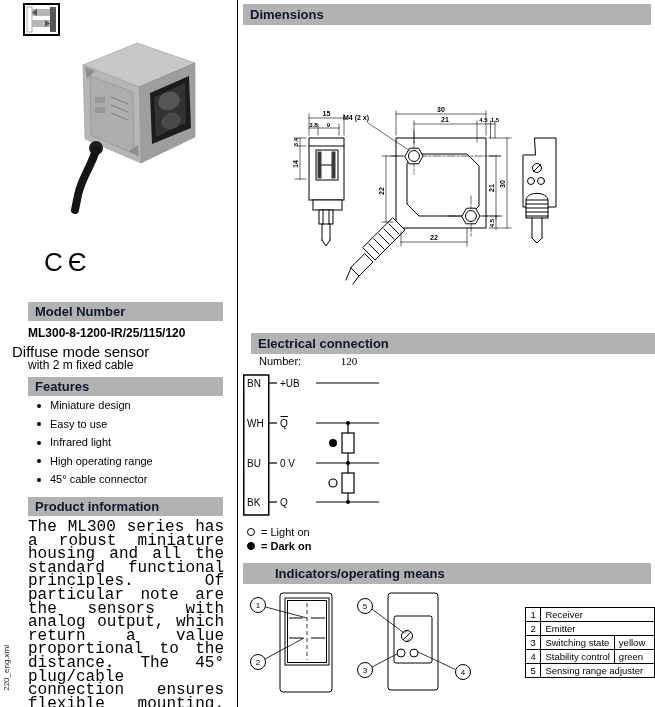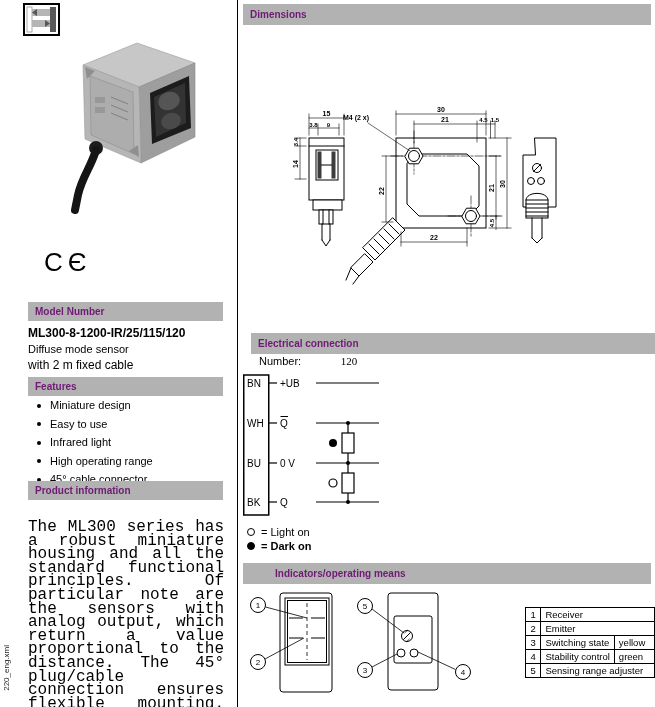--- a/index.html
+++ b/index.html
@@ -1,25 +1,25 @@
 <!DOCTYPE html>
 <html><head>
 <meta charset="utf-8">
 <style>
   html,body{margin:0;padding:0;background:#ffffff;}
   .page{position:relative;width:655px;height:707px;background:#fff;overflow:hidden;
         font-family:"Liberation Sans","DejaVu Sans",sans-serif;color:#000;}
   .vdivider{position:absolute;left:237px;top:0;width:1px;height:707px;background:#000;}
-  .secbar{position:absolute;background:#b2b2b2;color:#701a75;font-weight:bold;font-size:10px;
+  .secbar{position:absolute;background:#b2b2b2;color:#0f172a;font-weight:bold;font-size:13px;
           line-height:19px;padding-left:7px;box-sizing:border-box;}
   .secbar.right{width:408px;left:243px;height:21px;line-height:21px;}
   .secbar.left{width:195px;left:28px;height:19px;}
   .abs{position:absolute;}
   .model-name{left:28px;top:326px;font-size:12px;font-weight:bold;}
-  .desc1{left:28px;top:343px;font-size:11px;}
+  .desc1{left:12px;top:343px;font-size:15px;}
   .desc2{left:28px;top:358px;font-size:12px;}
   ul.features{left:28px;top:399px;margin:0;padding:0;list-style:none;width:196px;}
   ul.features li{font-size:11px;margin:0 0 6.5px 0;padding-left:22px;position:relative;}
   ul.features li::before{content:"";position:absolute;left:9px;top:4.5px;width:4px;height:4px;
                          border-radius:50%;background:#000;}
   .prodtext{left:28px;top:521px;width:196px;font-size:16px;line-height:13.6px;text-align:justify;font-family:Liberation Mono, monospace;}
   .ce{left:44px;top:247px;font-size:26px;letter-spacing:5px;font-weight:400;}
   .footer-vert{left:2px;top:645px;writing-mode:vertical-rl;transform:rotate(180deg);
                font-size:8px;color:#222;}
   .option-label{left:259px;top:355px;font-size:11px;}
@@ -83,21 +83,21 @@
 
   <div class="secbar left" style="top:377px;">Features</div>
   <ul class="abs features">
     <li>Miniature design</li>
     <li>Easy to use</li>
     <li>Infrared light</li>
     <li>High operating range</li>
     <li>45° cable connector</li>
   </ul>
 
-  <div class="secbar left" style="top:481px;">Product information</div>
+  <div class="secbar left" style="top:497px;">Product information</div>
   <div class="abs prodtext">The ML300 series has a robust miniature housing and all the standard functional principles. Of particular note are the sensors with analog output, which return a value proportional to the distance. The 45° plug/cable connection ensures flexible mounting. An LED indicates a weak signal, e.g. due to dirt.</div>
 
   <div class="abs footer-vert">220_eng.xml</div>
 
   <div class="secbar right" style="top:4px;">Dimensions</div>
 
   <svg class="abs" style="left:243px;top:30px;" width="408" height="295" viewBox="0 0 408 295" stroke-linecap="square" fill="none">
 
     <g stroke="#000" stroke-width="1">
       <rect x="66" y="108" width="35" height="62" fill="#fff"></rect>

